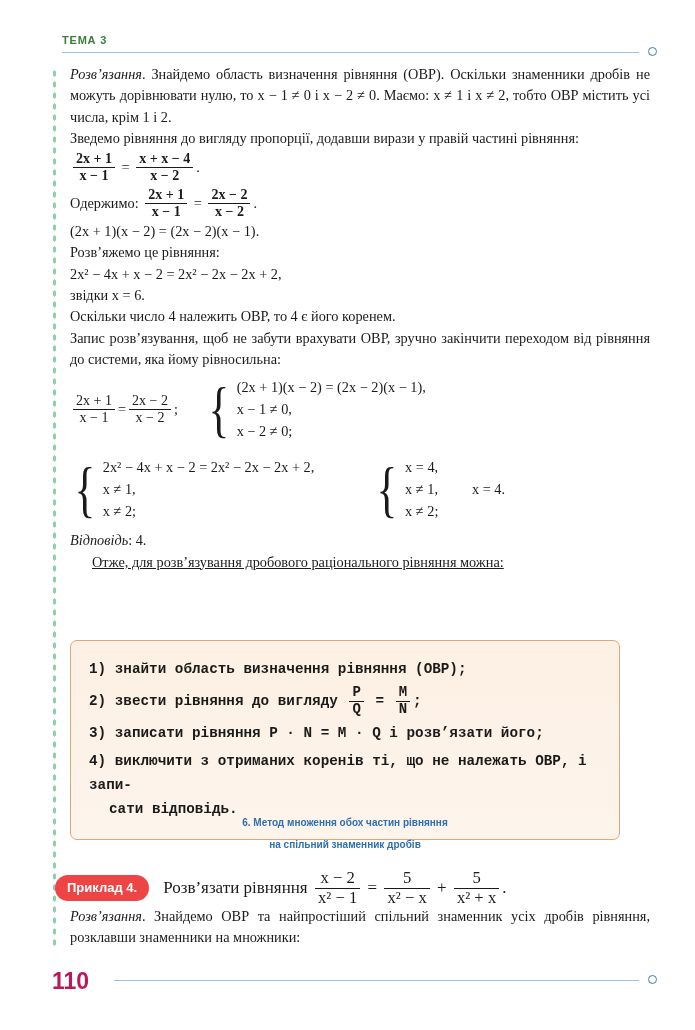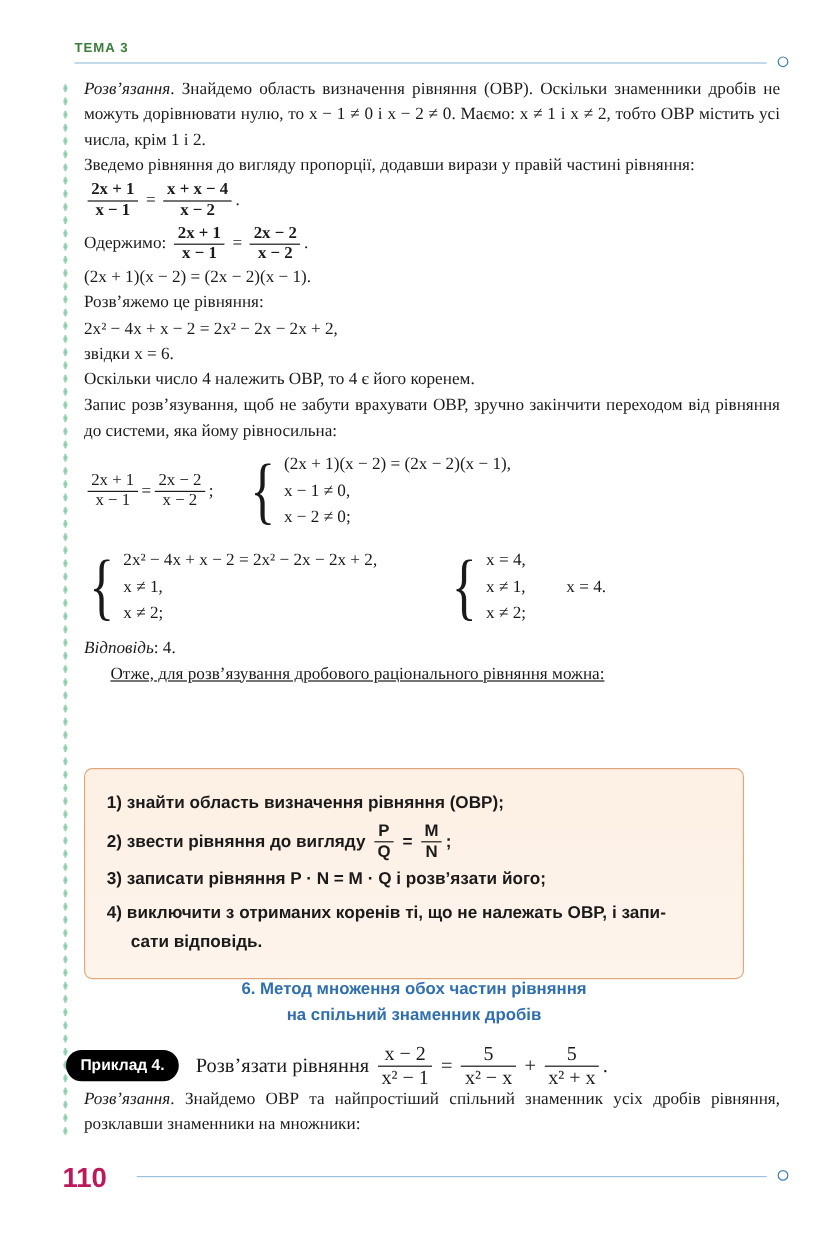--- a/index.html
+++ b/index.html
@@ -184,56 +184,56 @@
     left: 70px;
     top: 640px;
     width: 550px;
     box-sizing: border-box;
     background: linear-gradient(180deg, #fdf0e4 0%, #fdf4ec 100%);
     border: 1.3px solid #e0a878;
     border-radius: 7px;
     padding: 12px 18px 14px 18px;
   }
   .rule-item {
-    font-family: Liberation Sans, sans-serif;
+    font-family: Liberation Mono, monospace;
     font-weight: bold;
     font-size: 14.3px;
     line-height: 24px;
     margin: 4px 0;
   }
   .rule-item .cont {
     display: block;
     padding-left: 20px;
   }
 
   
   .section-heading {
     position: absolute;
     left: 70px;
     top: 812px;
     width: 550px;
     text-align: center;
     font-family: "Liberation Sans", sans-serif;
     font-weight: bold;
-    font-size: 14px;
+    font-size: 10px;
     line-height: 22px;
     color: #2f6fae;
   }
 
   
   .example-row {
     position: absolute;
     left: 55px;
     top: 869px;
     width: 575px;
     display: flex;
     align-items: center;
   }
   .badge {
-    background: #000000;
+    background: #ef4444;
     color: #fff;
     font-family: "Liberation Sans", sans-serif;
     font-weight: bold;
     font-size: 13px;
     padding: 5px 12px 6px 12px;
     border-radius: 13px;
     white-space: nowrap;
   }
   .example-text {
     margin-left: 14px;

